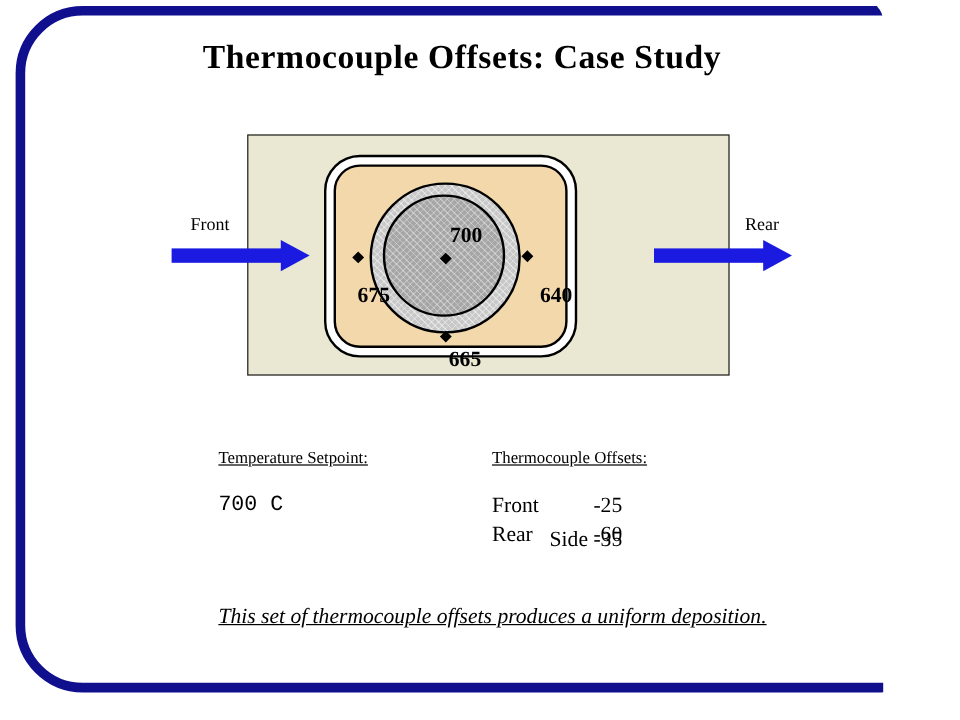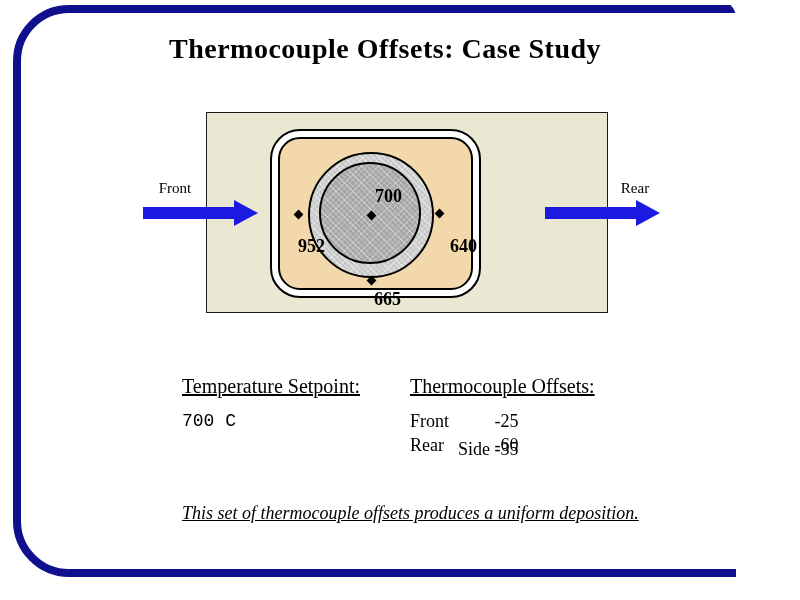--- a/index.html
+++ b/index.html
@@ -74,21 +74,21 @@
   .arrow-head {
     position:absolute; width:0; height:0; z-index:7;
     border-top:13px solid transparent; border-bottom:13px solid transparent;
     border-left:24px solid var(--arrow-blue, #1a1ae0);
   }
   .shaft-left  { left:143px; top:207px; width:92px; }
   .head-left   { left:234px; top:200px; }
   .shaft-right { left:545px; top:207px; width:92px; }
   .head-right  { left:636px; top:200px; }
   
-  .tbl-header { position:absolute; font-size:20px; text-decoration:underline;text-align:center; }
+  .tbl-header { position:absolute; font-size:14px; text-decoration:underline;text-align:center; }
   .tbl-text   { position:absolute; font-size:18px;font-family:Liberation Mono, monospace; }
   .setpoint-header { left:182px; top:375px; }
   .offsets-header  { left:410px; top:375px; }
   .setpoint-value  { left:182px; top:411px; }
   .offsets-row { position:absolute; left:410px; font-size:18px; }
   .offsets-row .o-label { display:inline-block; width:80px; }
   .row-0 { top:411px; } .row-1 { top:435px; } .row-2 { top:439px;text-align:right; }
   
   .caption {
     position:absolute; left:182px; top:503px; width:560px;
@@ -104,21 +104,21 @@
 
   <div class="title">Thermocouple Offsets: Case Study</div>
 
   <div class="chamber">
     <div class="wall-outer"></div>
     <div class="liner"></div>
     <div class="ring"></div>
     <div class="disk"></div>
 
     <div class="reading top">700</div>
-    <div class="reading left">952</div>
+    <div class="reading left">675</div>
     <div class="reading right">640</div>
     <div class="reading bottom">665</div>
 
     <div class="marker center"></div>
     <div class="marker west"></div>
     <div class="marker east"></div>
     <div class="marker south"></div>
   </div>
 
   <div class="flow-label front">Front</div>

